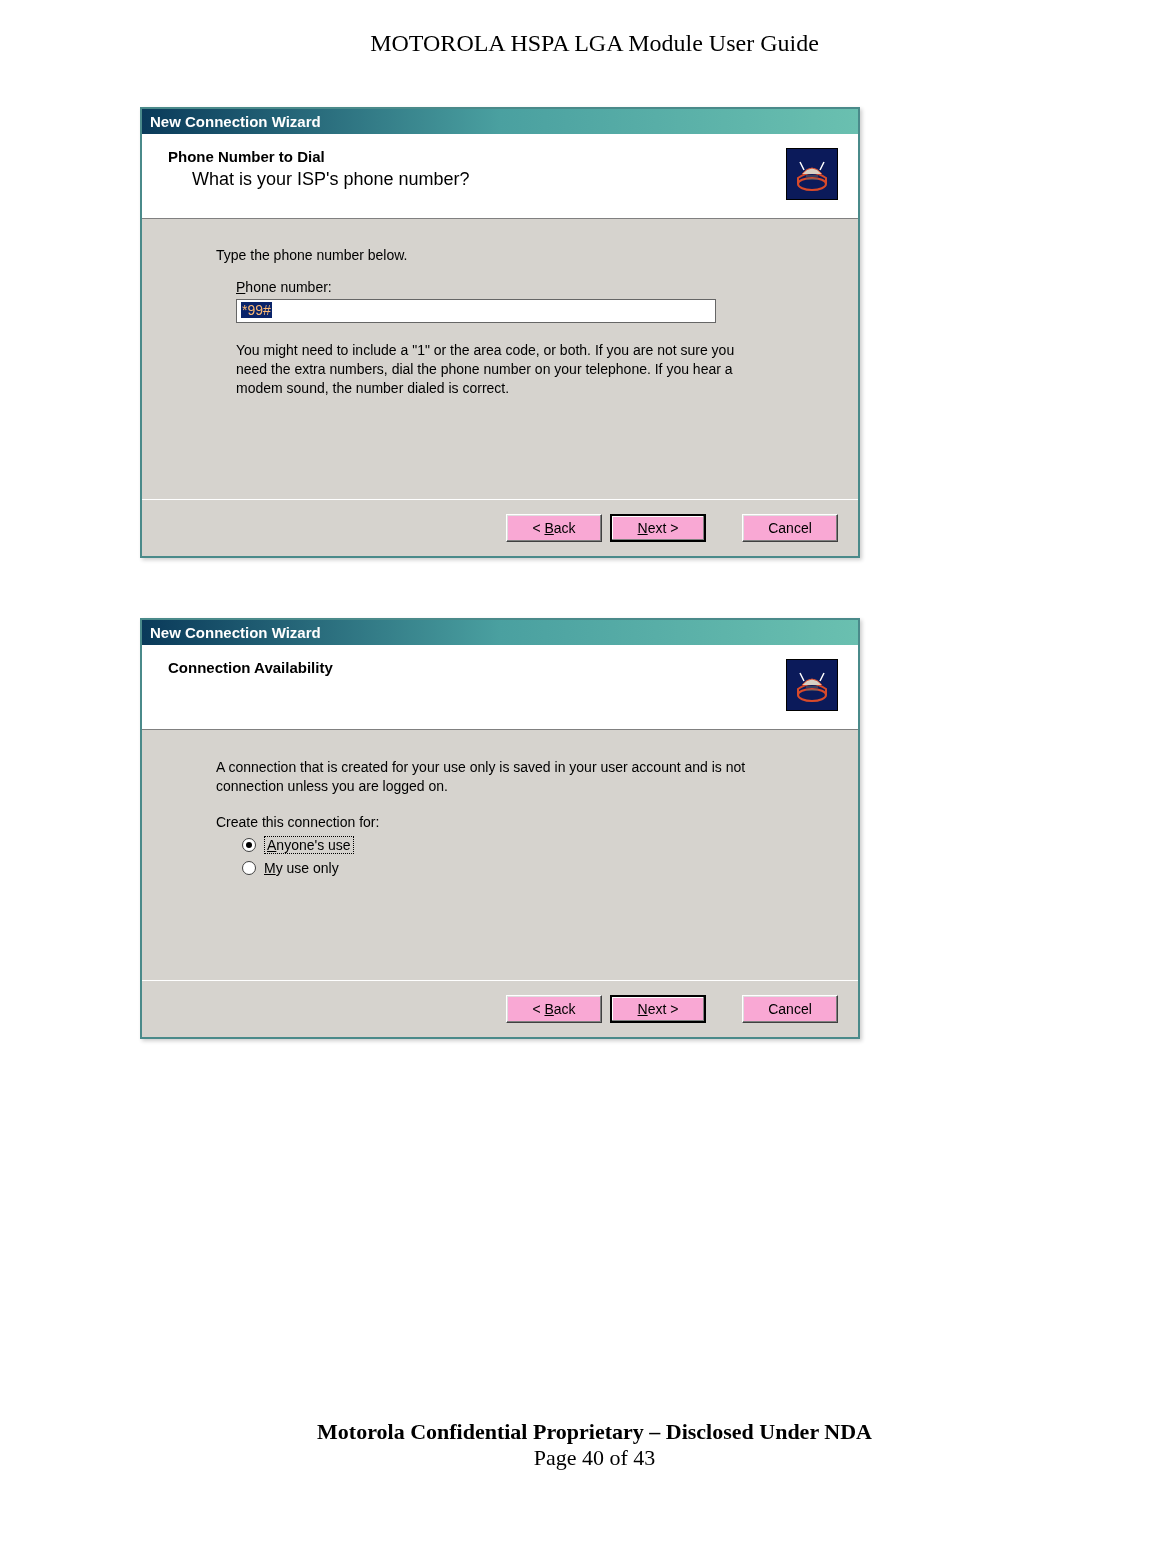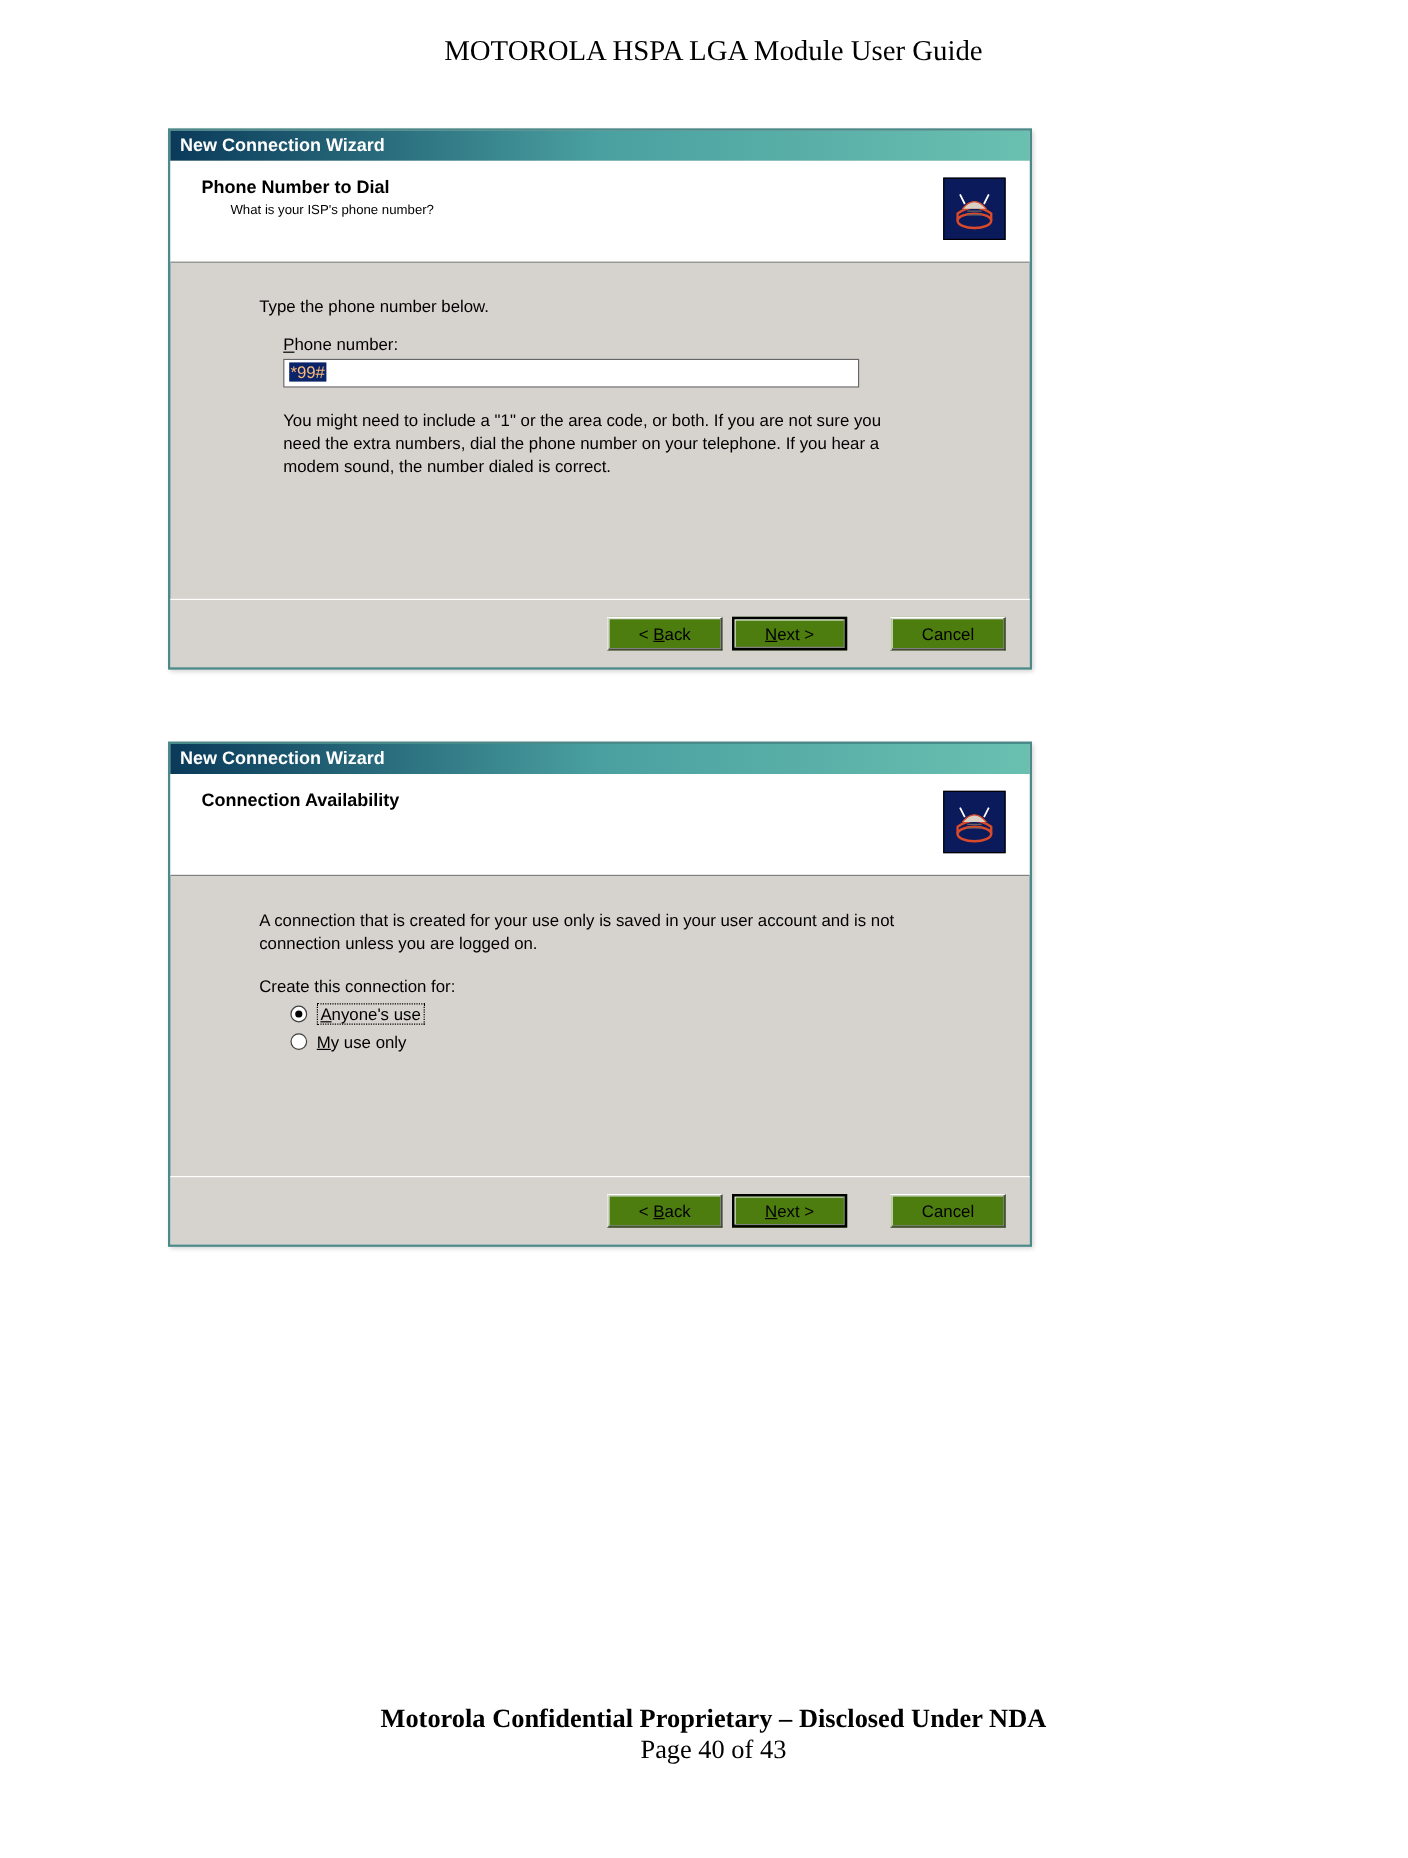--- a/index.html
+++ b/index.html
@@ -44,21 +44,21 @@
     align-items: flex-start;
     border-bottom: 1px solid #808080;
   }
   .header-text h3 {
     margin: 0 0 4px 0;
     font-size: 15px;
     font-weight: bold;
   }
   .header-text .sub {
     margin: 0 0 0 24px;
-    font-size: 11px;
+    font-size: 18px;
   }
   .header-icon {
     width: 52px;
     height: 52px;
     background: #0b1a5a;
     border: 1px solid #000;
     display: flex;
     align-items: center;
     justify-content: center;
     flex-shrink: 0;
@@ -99,21 +99,21 @@
     padding: 14px 20px 14px 20px;
     display: flex;
     justify-content: flex-end;
     gap: 8px;
     background: #d6d3ce;
   }
   .btnrow .gap { width: 20px; }
   .btn {
     min-width: 96px;
     height: 28px;
-    background: #4d7c0f;
+    background: #f9a8d4;
     border: 1px solid #404040;
     border-top-color: #fff;
     border-left-color: #fff;
     box-shadow: inset -1px -1px 0 #808080, inset 1px 1px 0 #dfdfdf;
     font-family: Tahoma, Arial, sans-serif;
     font-size: 14px;
     text-align: center;
     line-height: 26px;
     cursor: pointer;
   }

